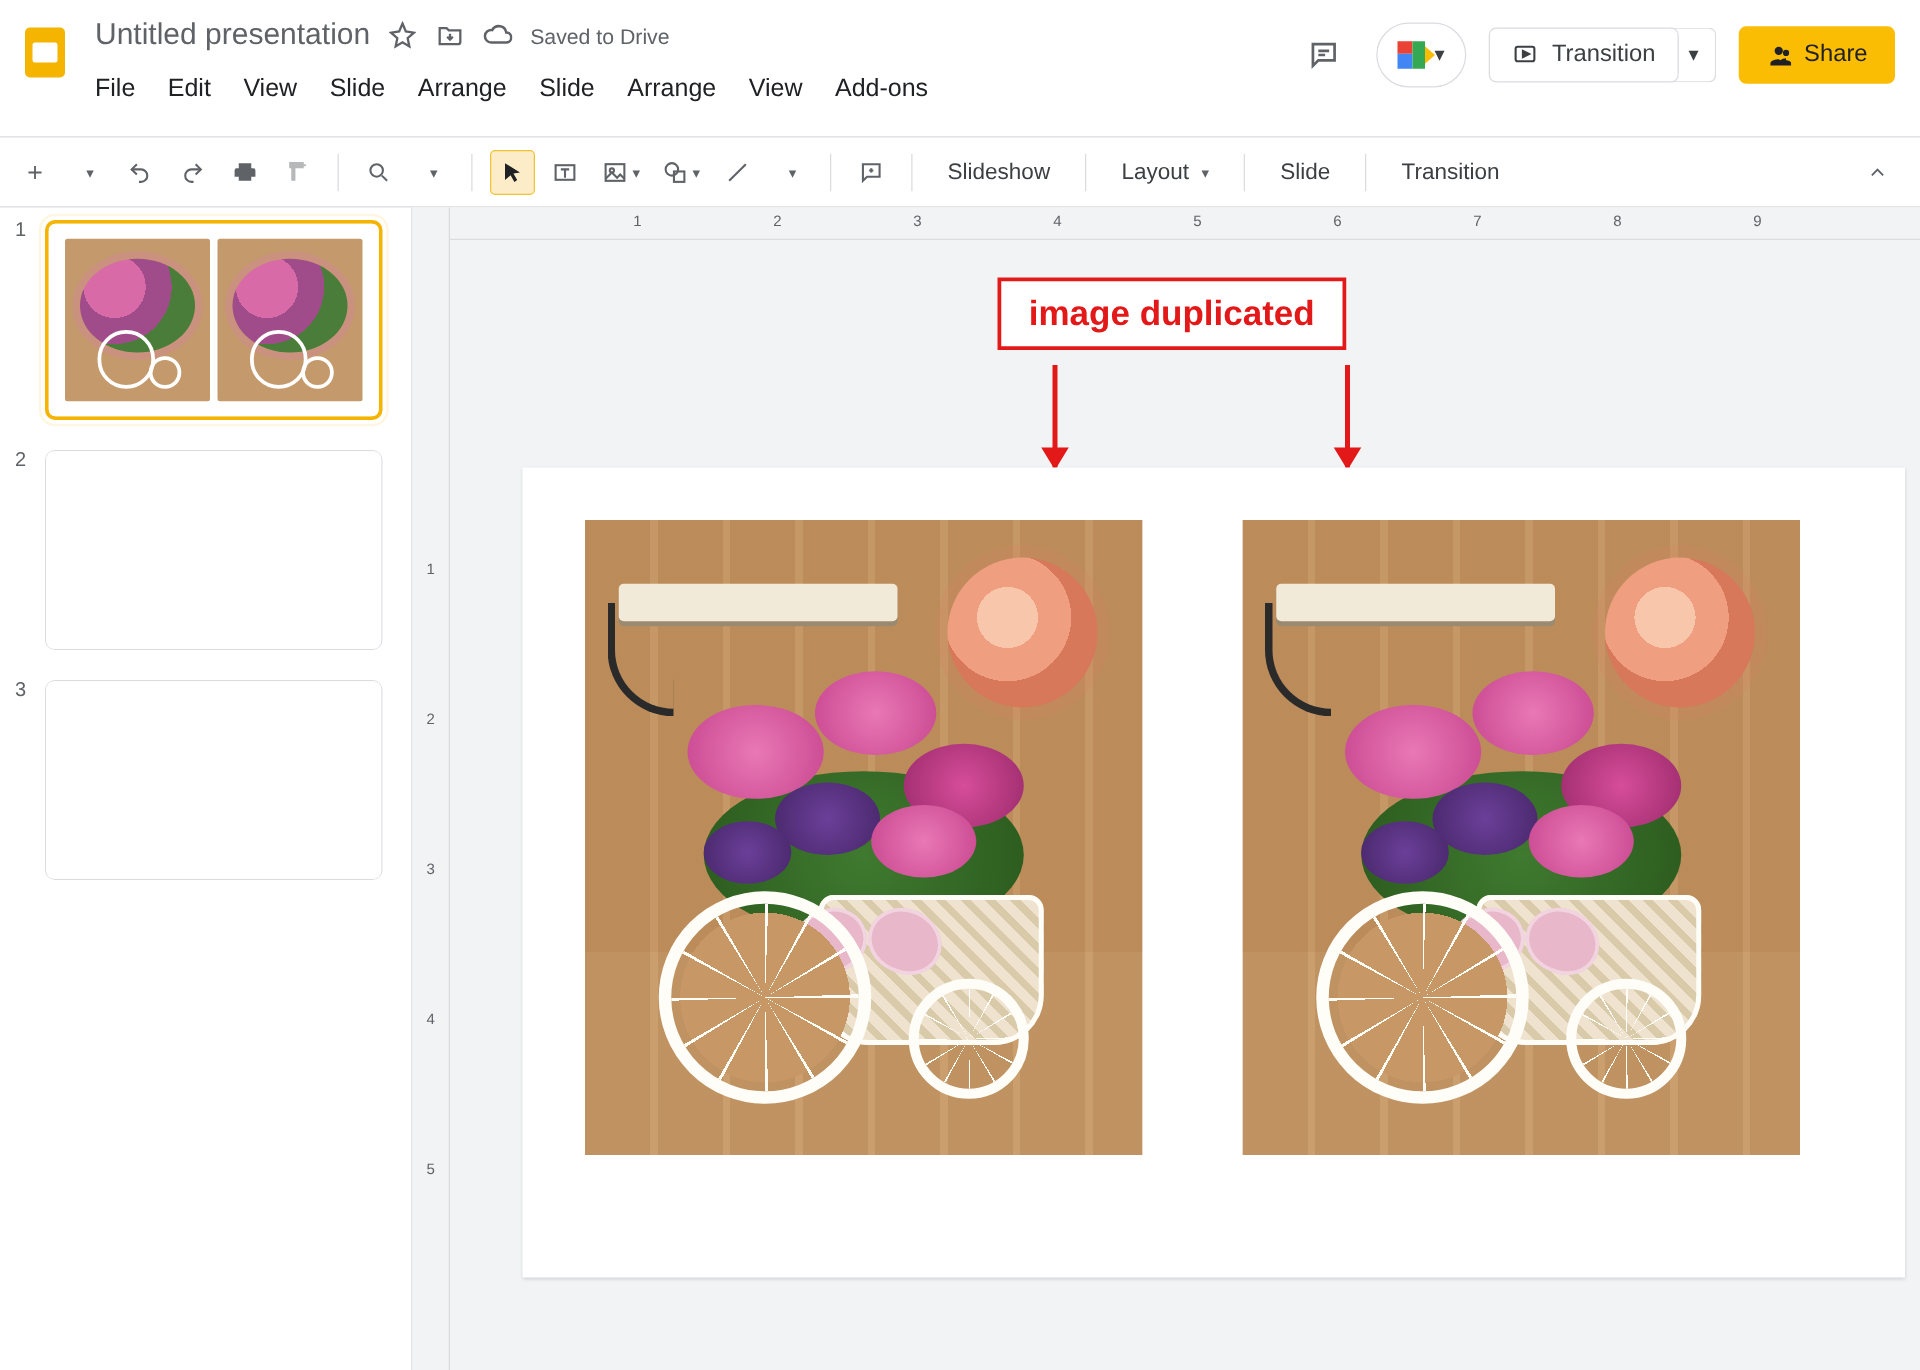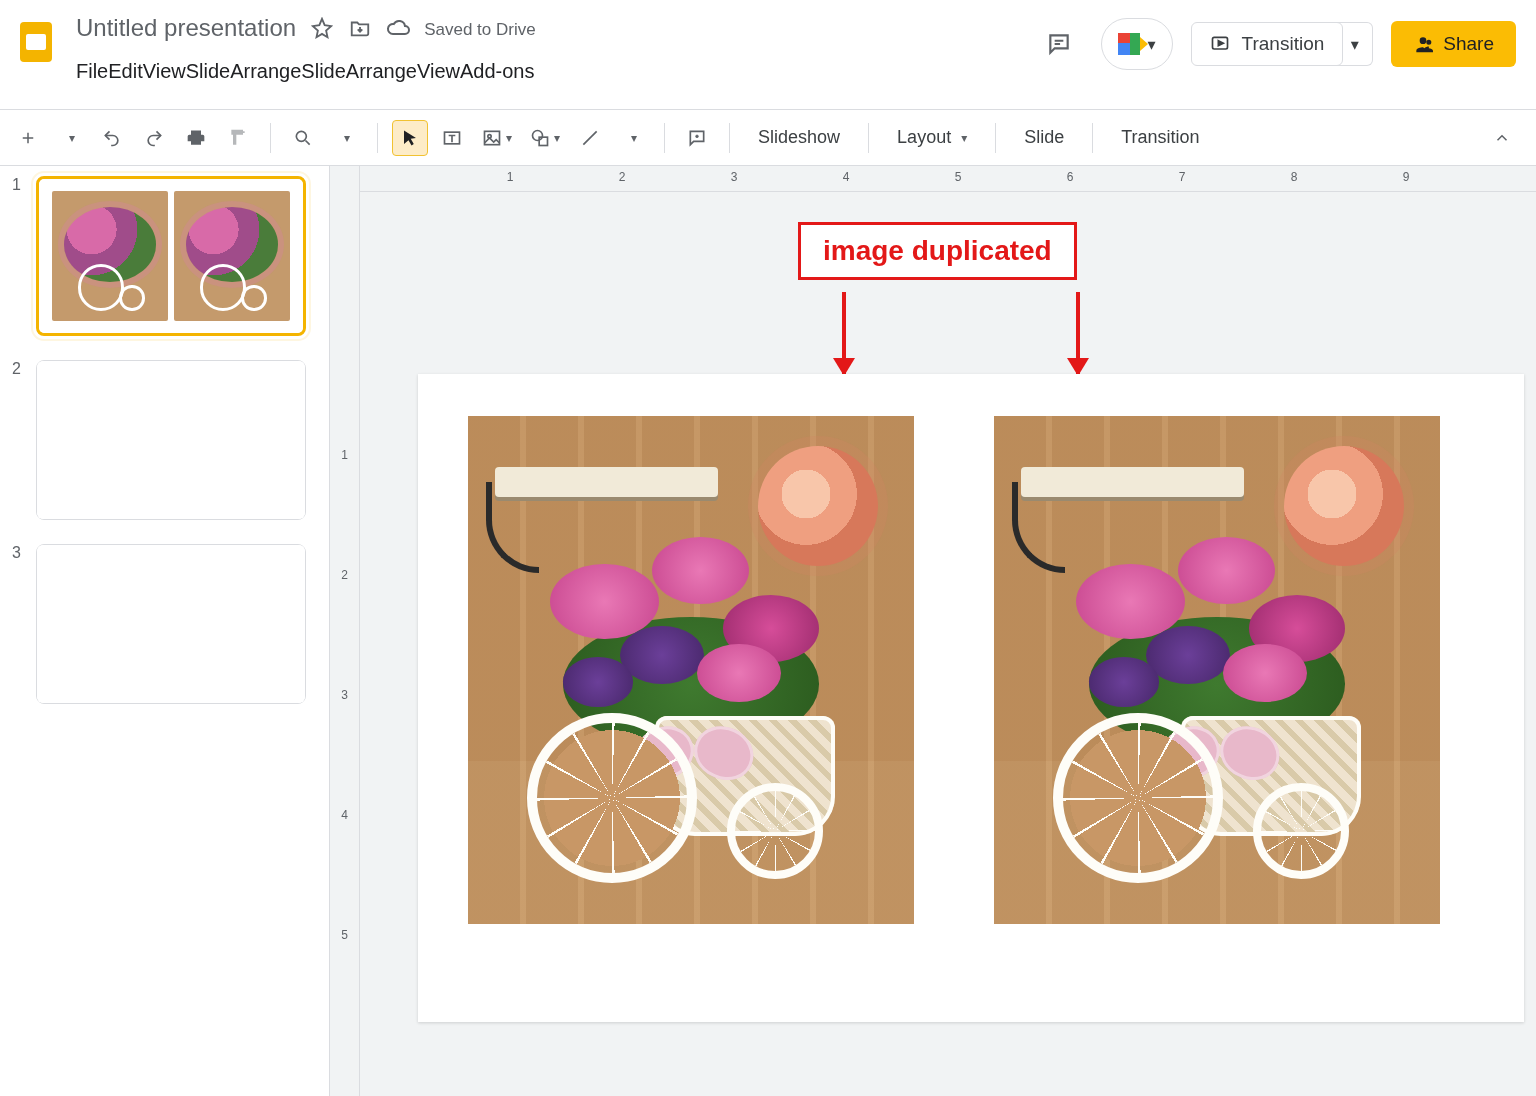--- a/index.html
+++ b/index.html
@@ -14,21 +14,21 @@
     width: 52px; height: 52px; margin-right: 14px; margin-top: 6px;
     display: flex; align-items: center; justify-content: center;
   }
   .app-logo svg { width: 48px; height: 48px; }
   .title-wrap { flex: 0 0 auto; display: flex; flex-direction: column; }
   .title-row { display: flex; align-items: center; gap: 14px; height: 36px; }
   .doc-title { font-size: 24px; color: #5f6368; }
   .title-icons { display: flex; align-items: flex-end; gap: 14px; }
   .title-icons .ic { width: 24px; height: 24px; color: #5f6368; display:flex; align-items:center; justify-content:center; }
   .saved-text { font-size: 17px; color: #5f6368; }
-  .menubar { display: flex; padding-top: 14px; }
+  .menubar { display: flex; gap: 26px; padding-top: 14px; }
   .menubar .mi { font-size: 20px; color: #202124; cursor: pointer; }
 
   .header-right {
     position: absolute; right: 20px; top: 18px; display: flex; align-items: center; gap: 18px;
   }
   .ic-btn {
     width: 48px; height: 48px; border-radius: 50%; display:flex; align-items:center; justify-content:center;
     color:#5f6368; cursor:pointer;
   }
   .meet-btn {

